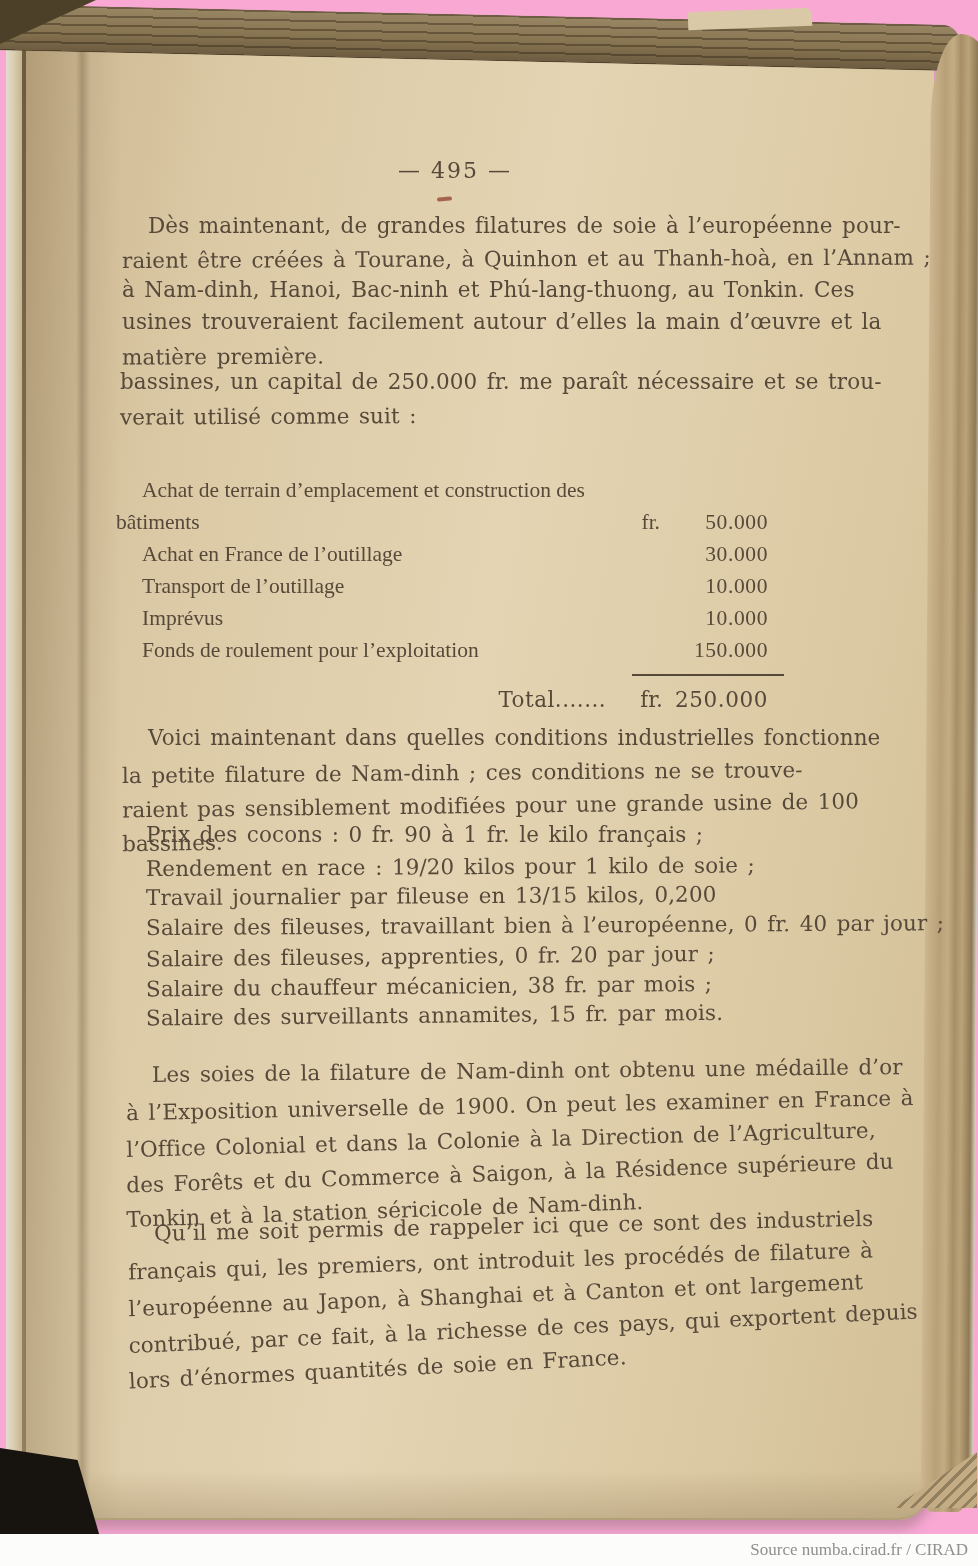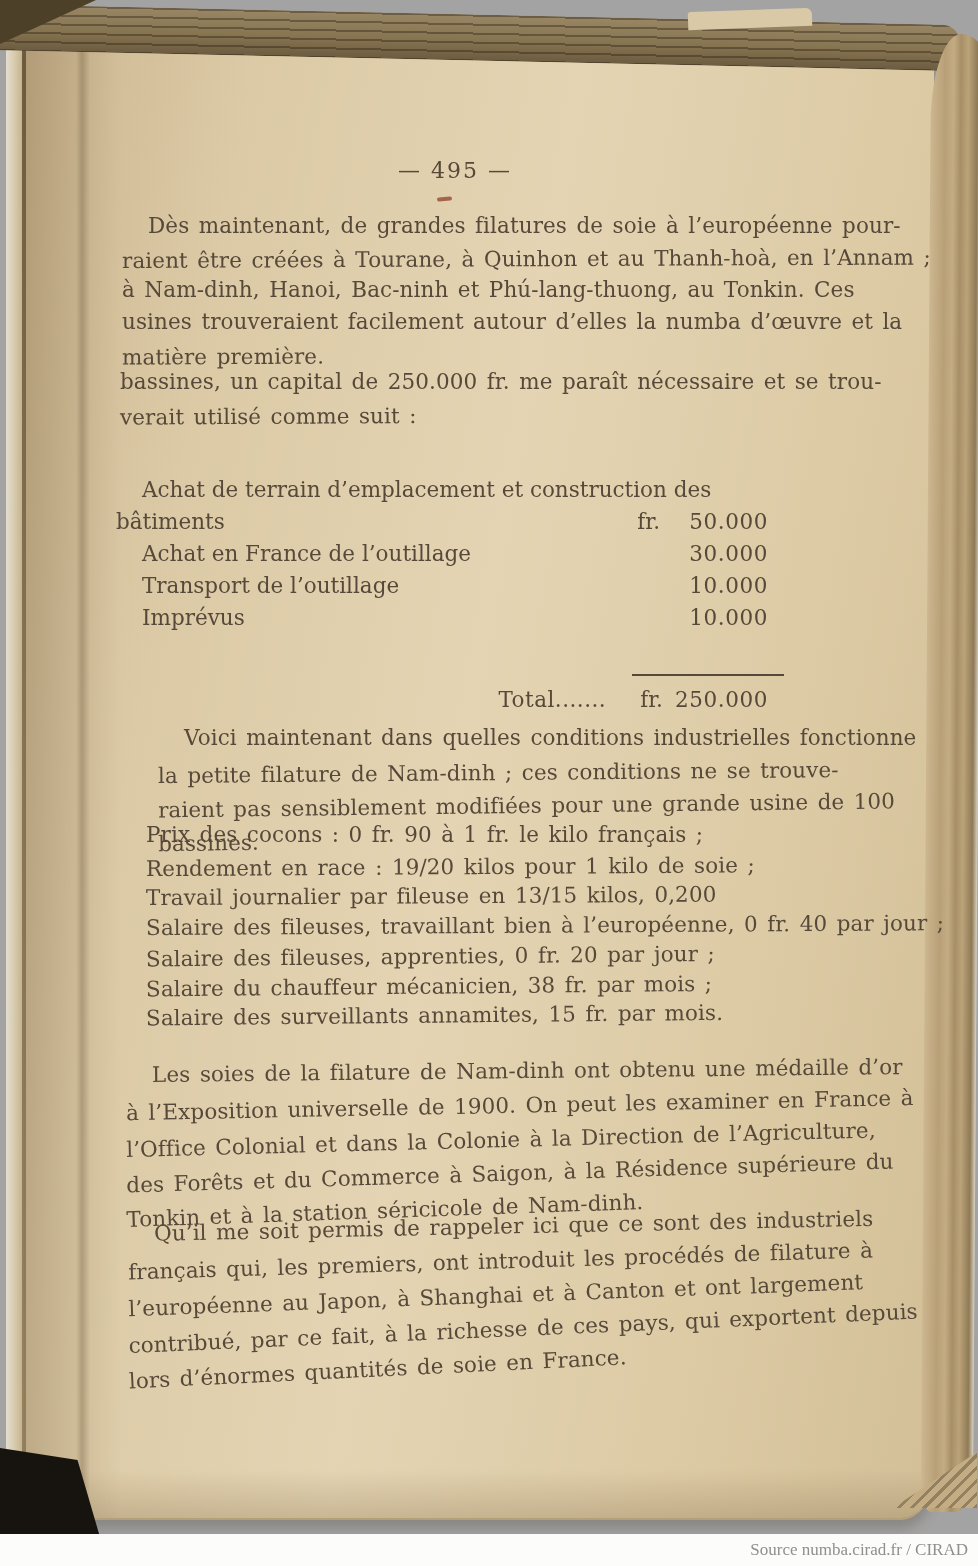--- a/index.html
+++ b/index.html
@@ -1,17 +1,17 @@
 <!DOCTYPE html>
 <html><head>
 <meta charset="utf-8">
 <style>
   html,body{margin:0;padding:0;}
   body{background:#e9e7e2;font-family:"DejaVu Serif", serif;}
-  .scan{position:relative;width:978px;height:1566px;overflow:hidden;background:#a3a3a3;}
+  .scan{position:relative;width:978px;height:1566px;overflow:hidden;background:#f9a8d4;}
 
   
   .left-sliver{position:absolute;left:6px;top:34px;width:18px;height:1450px;
     background:linear-gradient(90deg,#e3ddd0 0%,#d6c8a8 55%,#c9b794 100%);}
   .left-darkline{position:absolute;left:22px;top:30px;width:6px;height:1452px;
     background:linear-gradient(180deg,#6f5d3f 0%,#8a7553 40%,#9c8761 100%);}
   .page{position:absolute;left:26px;top:40px;width:908px;height:1478px;
     border-radius:6px 14px 34px 60px / 6px 16px 44px 54px;
     background:
       linear-gradient(90deg, rgba(118,94,60,.30) 0px, rgba(118,94,60,0) 95px),
@@ -49,21 +49,21 @@
     font-size:22px;letter-spacing:2px;}
   .reddash{position:absolute;left:437px;top:197px;width:15px;height:4px;background:#a5654d;
     border-radius:2px;transform:rotate(-4deg);}
   .para{position:absolute;font-size:21.5px;word-spacing:2.5px;letter-spacing:.1px;width:688px;}
   .bline{white-space:nowrap;line-height:32px;transform-origin:100% 50%;}
   .ind{padding-left:26px;}
   .ind2{padding-left:22px;}
 
   .p1{left:122px;top:210px;}
   .p2{left:120px;top:366px;}
-  .p3{left:122px;top:722px;margin-left:36px;}
+  .p3{left:122px;top:722px;}
   .cond{left:124px;top:820px;}
   .cond .bline{line-height:29.5px;}
   .p4{left:126px;top:1052px;}
   .p5{left:128px;top:1204px;}
 
   
   .p1 .bline:nth-child(2){transform:rotate(-0.25deg);}
   .p1 .bline:nth-child(5){transform:rotate(-0.3deg);}
   .p2 .bline:nth-child(2){transform:rotate(-0.3deg);}
   .p2 .bline:nth-child(3){transform:rotate(-0.35deg);}
@@ -78,21 +78,21 @@
   .p4 .bline:nth-child(4){transform:rotate(-1.8deg);}
   .p4 .bline:nth-child(5){transform:rotate(-2.0deg);}
   .p5 .bline:nth-child(1){transform:rotate(-1.2deg);}
   .p5 .bline:nth-child(2){transform:rotate(-1.7deg);}
   .p5 .bline:nth-child(3){transform:rotate(-2.1deg);}
   .p5 .bline:nth-child(4){transform:rotate(-2.5deg);}
   .p5 .bline:nth-child(5){transform:rotate(-2.8deg);}
 
   
   .ctable{position:absolute;left:116px;top:474px;width:652px;font-size:21.5px;}
-  .trow{display:flex;align-items:center;line-height:32px;height:32px;white-space:nowrap;}
+  .trow{display:flex;align-items:center;line-height:32px;height:32px;white-space:nowrap;font-family:Liberation Serif, serif;}
   .tlabel{flex:0 0 auto;}
   .leader{flex:1 1 auto;margin:0 6px 0 9px;
     background-image:radial-gradient(circle,#57493a 1.4px,rgba(0,0,0,0) 1.9px);
     background-size:11px 4px;background-repeat:repeat-x;background-position:left bottom 7px;}
   .tunit{flex:0 0 auto;margin-right:12px;}
   .tvalue{flex:0 0 auto;width:96px;text-align:right;letter-spacing:.6px;}
   .trule{position:absolute;right:-16px;top:200px;width:152px;height:2px;background:#57493a;}
   .total-row{position:absolute;right:0;top:210px;display:flex;align-items:baseline;line-height:32px;}
   .total-label{margin-right:34px;letter-spacing:.5px;}
   .total-unit{margin-right:12px;}
@@ -113,21 +113,21 @@
   <div class="br-corner"></div>
   <div class="cover-bl"></div>
 
   <div class="pagenum ink">— 495 —</div>
   <div class="reddash"></div>
 
   <div class="para p1 ink">
     <div class="bline ind">Dès maintenant, de grandes filatures de soie à l’européenne pour-</div>
     <div class="bline">raient être créées à Tourane, à Quinhon et au Thanh-hoà, en l’Annam ;</div>
     <div class="bline">à Nam-dinh, Hanoi, Bac-ninh et Phú-lang-thuong, au Tonkin. Ces</div>
-    <div class="bline">usines trouveraient facilement autour d’elles la numba d’œuvre et la</div>
+    <div class="bline">usines trouveraient facilement autour d’elles la main d’œuvre et la</div>
     <div class="bline">matière première.</div>
   </div>
 
   <div class="para p2 ink">
     <div class="bline">bassines, un capital de 250.000 fr. me paraît nécessaire et se trou-</div>
     <div class="bline">verait utilisé comme suit :</div>
   </div>
 
   <div class="ctable ink">
     <div class="trow">
@@ -146,20 +146,25 @@
     </div>
     <div class="trow">
       <span class="tlabel ind">Transport de l’outillage</span>
       <span class="leader"></span>
       <span class="tvalue">10.000</span>
     </div>
     <div class="trow">
       <span class="tlabel ind">Imprévus</span>
       <span class="leader"></span>
       <span class="tvalue">10.000</span>
+    </div>
+    <div class="trow">
+      <span class="tlabel ind">Fonds de roulement pour l’exploitation</span>
+      <span class="leader"></span>
+      <span class="tvalue">150.000</span>
     </div>
     <div class="trule"></div>
     <div class="total-row">
       <span class="total-label">Total.......</span>
       <span class="total-unit">fr.</span>
       <span class="total-value">250.000</span>
     </div>
   </div>
 
   <div class="para p3 ink">

